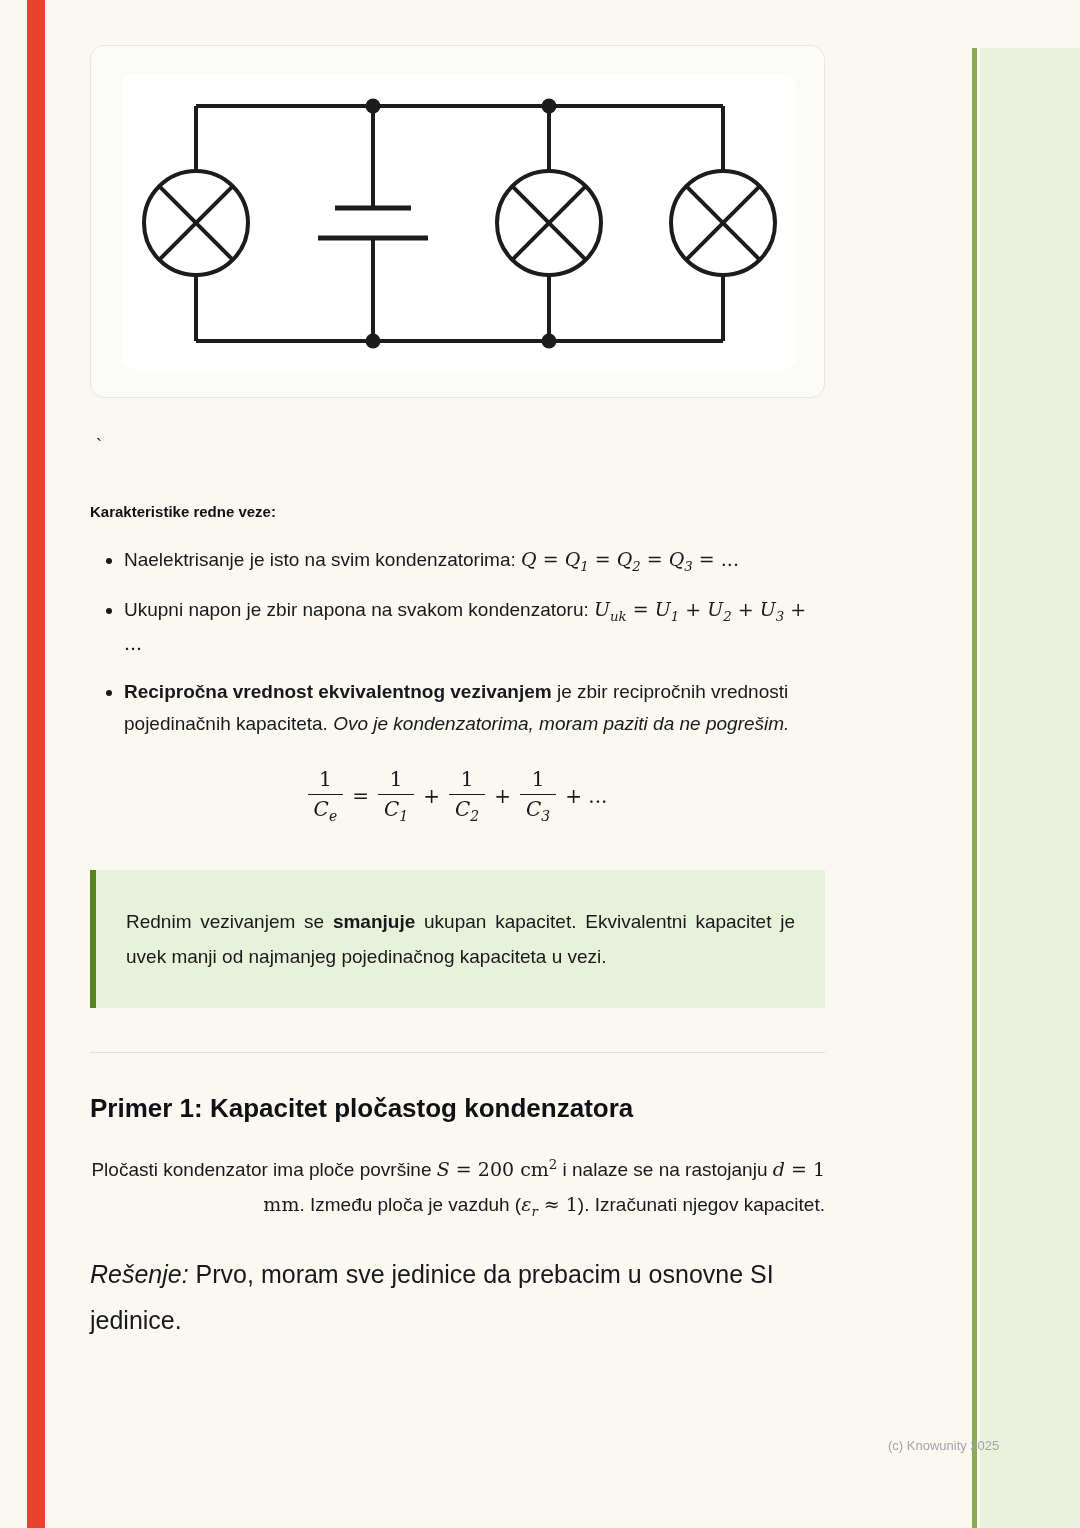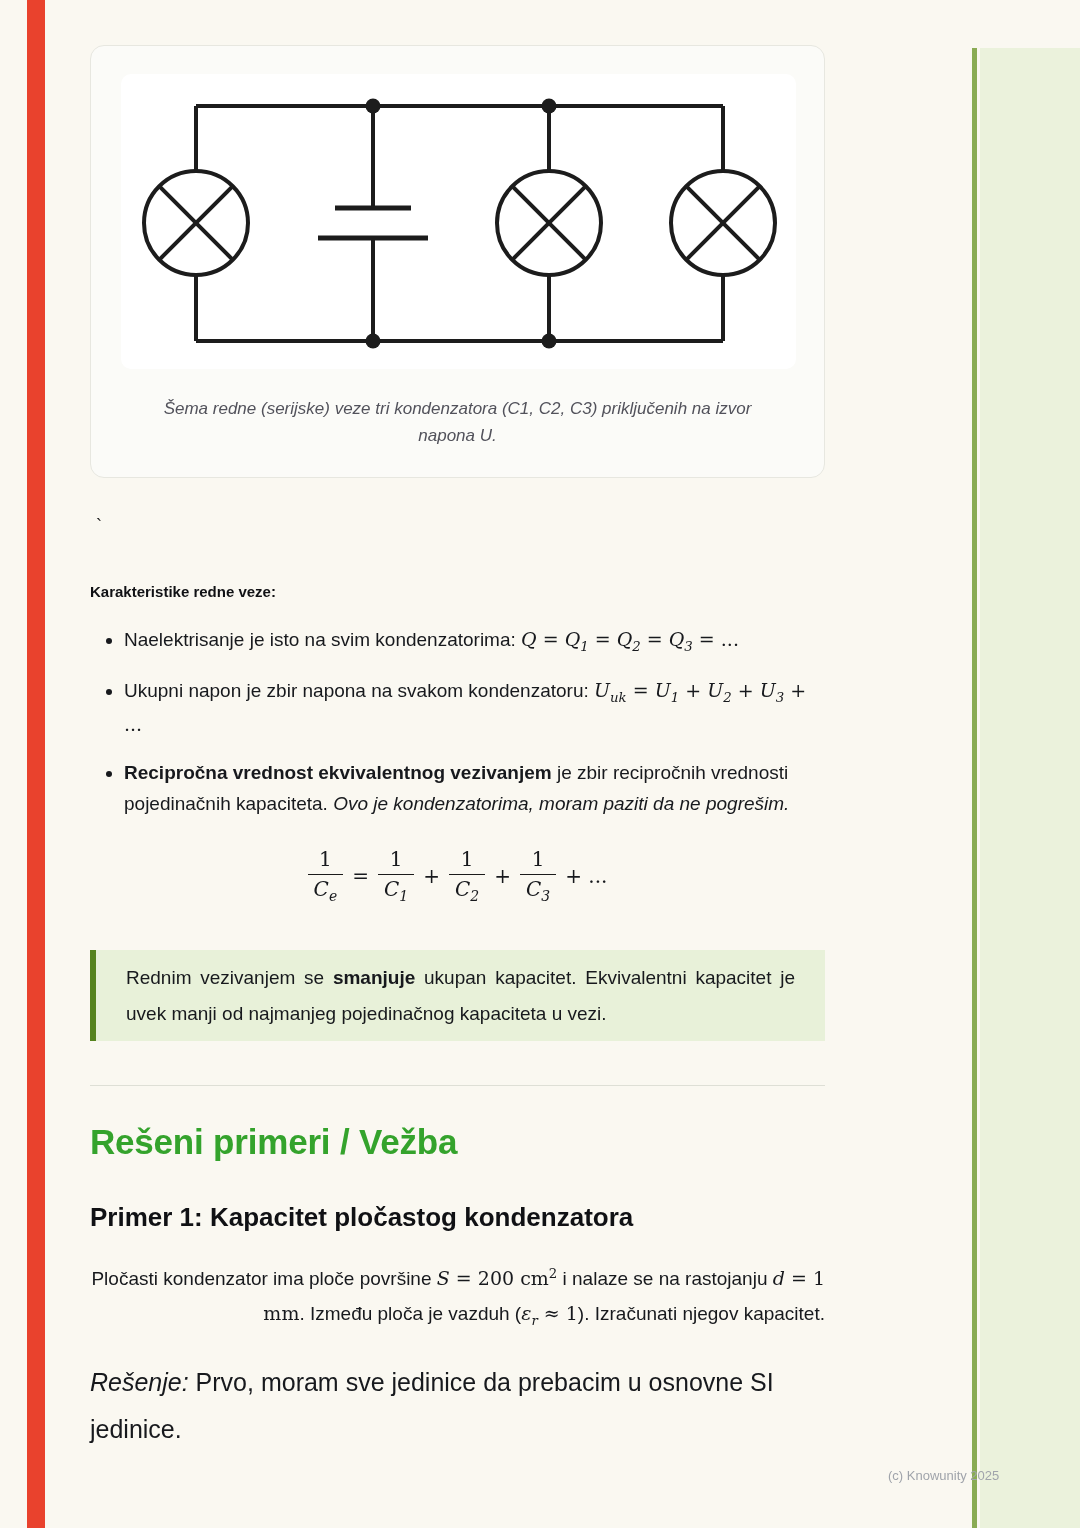--- a/index.html
+++ b/index.html
@@ -76,21 +76,21 @@
   .frac .fnum{display:block;padding:0 6px 3px;border-bottom:1.5px solid #1b1b1b;line-height:1.15;}
   .frac .fden{display:block;padding:3px 6px 0;line-height:1.15;}
   .equation .op{font-family:"DejaVu Serif","Liberation Serif",serif;}
 
   
   .callout{
     margin-top:46px;
     background:var(--callout-bg);
     border-left:6px solid var(--callout-border);
     border-radius:0;
-    padding:10px 30px;
+    padding:34px 30px;
     font-size:19px;
     line-height:1.85;
     text-align:justify;
     color:#17191d;
   }
 
   hr.divider{margin-top:44px;border:none;border-top:1px solid #dededte;}
   hr.divider{border-top:1px solid #dedfd6;}
 
   h1.examples-heading{
@@ -100,21 +100,21 @@
     color:var(--brand-green);
     letter-spacing:-0.2px;
   }
   h4.example-title{margin-top:40px;font-size:26px;font-weight:700;color:#101114;}
   p.body-par{margin-top:28px;font-size:19px;line-height:1.85;text-align:right;}
   p.solution-par{margin-top:26px;font-size:25px;line-height:1.85;}
   .ital{font-style:italic;}
 
   .watermark{
     position:absolute;
-    left:888px;top:1468px;
+    left:888px;top:1438px;
     font-size:13px;
     color:#a0a4ab;
     z-index:5;
     white-space:nowrap;
   }
 </style>
 </head>
 <body>
 
 <div class="red-bar"></div>
@@ -157,21 +157,20 @@
         </g>
 
         <g fill="#1c1c1c" stroke="none">
           <circle cx="252" cy="32" r="7.5"></circle>
           <circle cx="428" cy="32" r="7.5"></circle>
           <circle cx="252" cy="267" r="7.5"></circle>
           <circle cx="428" cy="267" r="7.5"></circle>
         </g>
       </svg>
     </div>
-    <figcaption class="caption">Šema redne (serijske) veze tri kondenzatora (C1, C2, C3) priključenih na izvor napona U.</figcaption>
   </figure>
 
   <div class="stray">`</div>
 
   <h3 class="sub-heading">Karakteristike redne veze:</h3>
 
   <ul class="char-list">
     <li>
       <span>Naelektrisanje je isto na svim kondenzatorima: </span><span class="math"><span class="mi">Q</span><span class="mo"> = </span><span class="mi">Q</span><sub>1</sub><span class="mo"> = </span><span class="mi">Q</span><sub>2</sub><span class="mo"> = </span><span class="mi">Q</span><sub>3</sub><span class="mo"> = ...</span></span>
     </li>
@@ -205,21 +204,20 @@
       </span>
     <span class="op">+ ...</span>
   </div>
 
   <aside class="callout">
     <span>Rednim vezivanjem se </span><strong>smanjuje</strong><span> ukupan kapacitet. Ekvivalentni kapacitet je uvek manji od najmanjeg pojedinačnog kapaciteta u vezi.</span>
   </aside>
 
   <hr class="divider">
 
-  <h1 class="examples-heading">Rešeni primeri / Vežba</h1>
 
   <h4 class="example-title">Primer 1: Kapacitet pločastog kondenzatora</h4>
 
   <p class="body-par">
     <span>Pločasti kondenzator ima ploče površine </span><span class="math"><span class="mi">S</span><span class="mo"> = 200 cm</span><sup class="msup">2</sup></span><span> i nalaze se na rastojanju </span><span class="math"><span class="mi">d</span><span class="mo"> = 1 mm</span></span><span>. Između ploča je vazduh (</span><span class="math"><span class="mi">ε</span><sub class="msub">r</sub><span class="mo"> ≈ 1</span></span><span>). Izračunati njegov kapacitet.</span>
   </p>
 
   <p class="solution-par">
     <span class="ital">Rešenje:</span><span> Prvo, moram sve jedinice da prebacim u osnovne SI jedinice.</span>
   </p>

